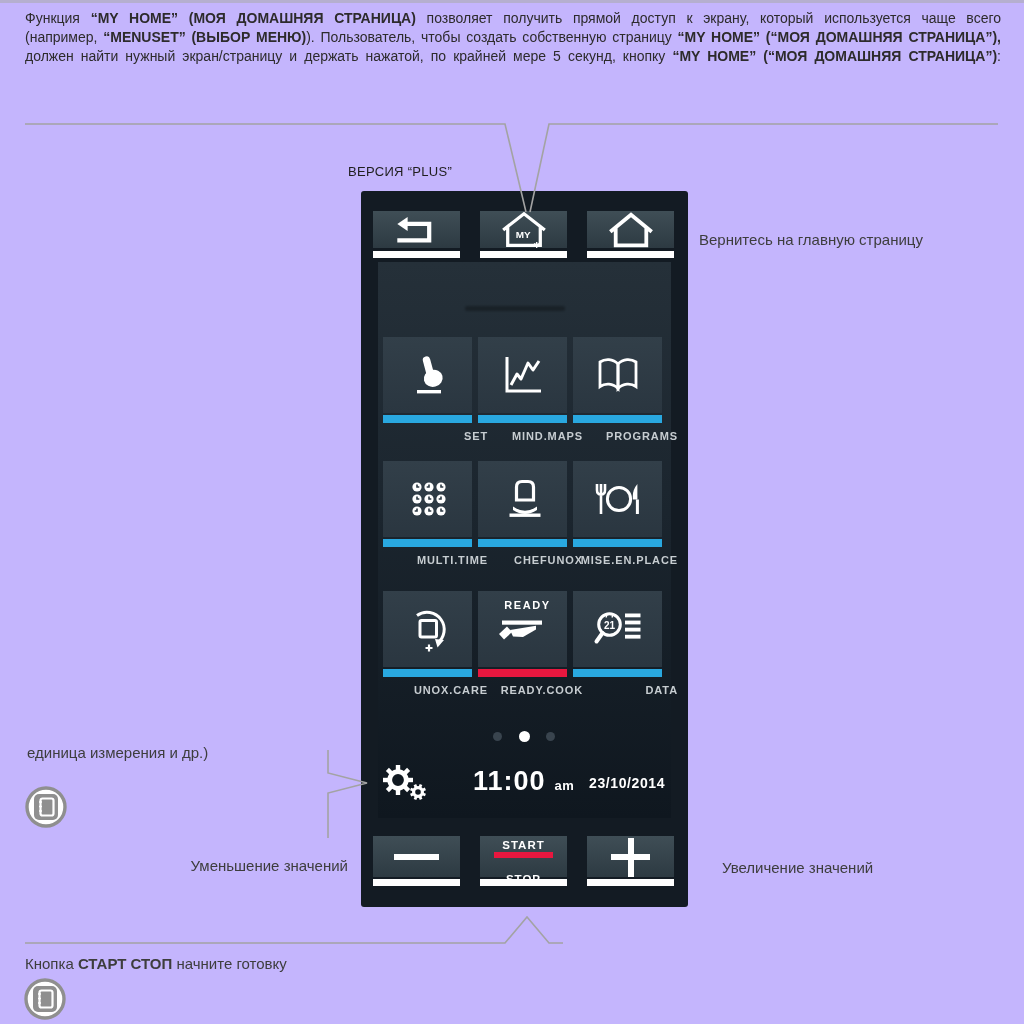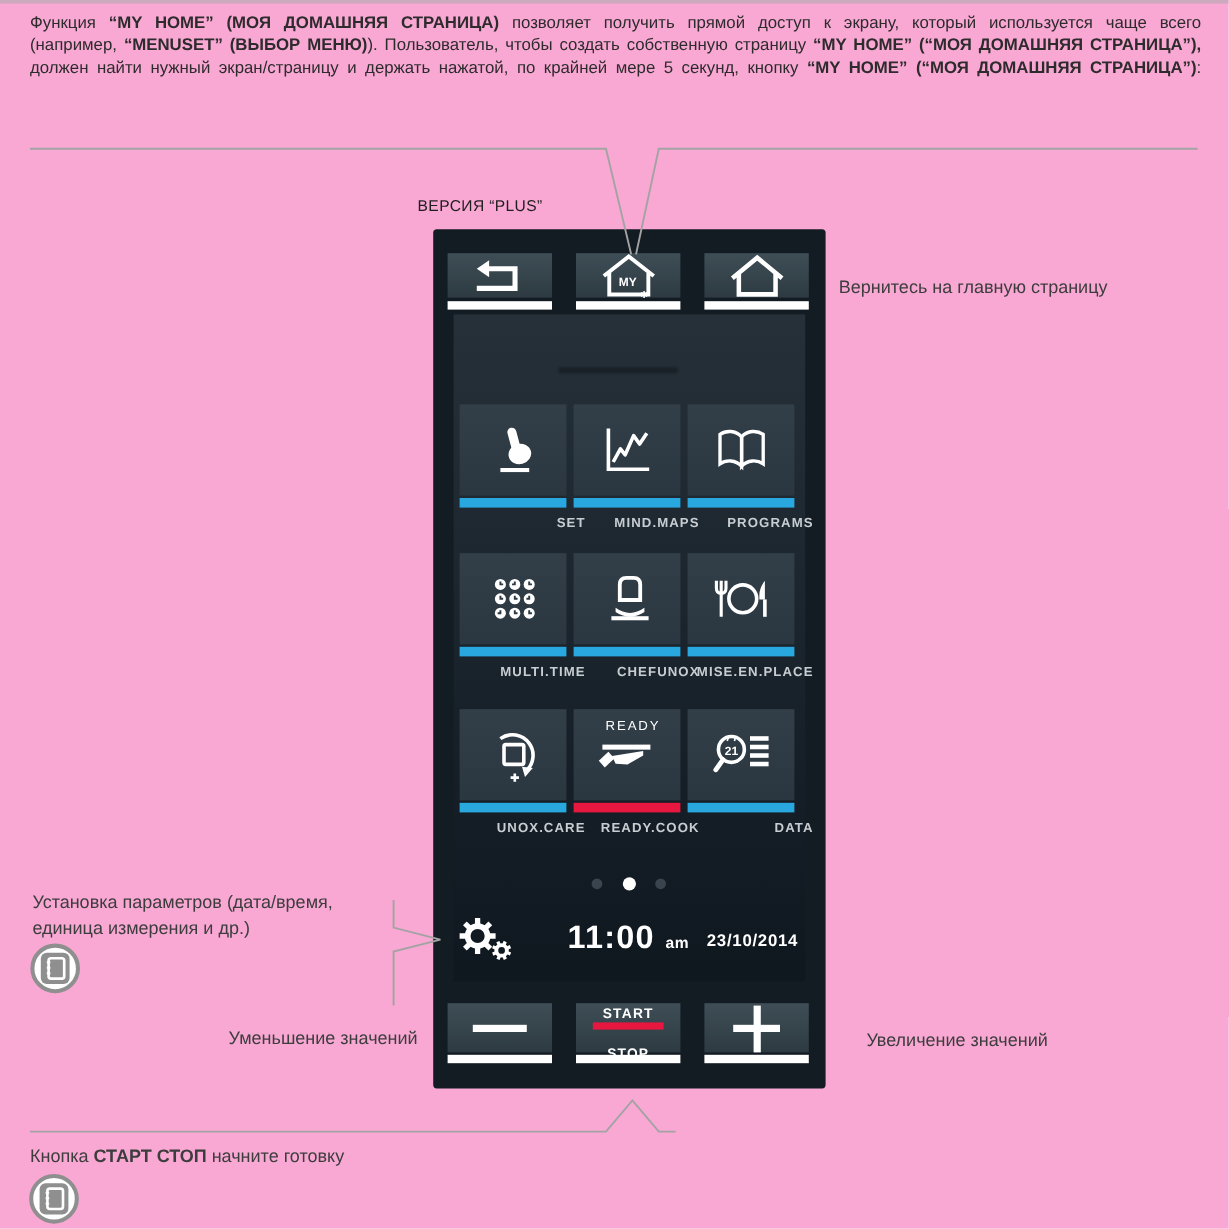--- a/index.html
+++ b/index.html
@@ -1,16 +1,16 @@
 <!DOCTYPE html>
 <html style="--cyan: #29a8e0; --red: #e8173f;"><head>
 <meta charset="utf-8">
 <style>
   html,body{margin:0;padding:0;background:#fff;}
-  #stage{position:relative;width:1024px;height:1024px;background:#f9a8d4;overflow:hidden;
+  #stage{position:relative;width:1024px;height:1024px;background:#c4b5fd;overflow:hidden;
          font-family:"Liberation Sans",sans-serif;}
   .b{font-weight:bold;}
 
   
   #topedge{position:absolute;left:0;top:0;width:1024px;height:3px;background:#a9a9a9;opacity:.55;}
 
   
   #intro{position:absolute;left:25px;top:9px;width:976px;color:#2d2b2c;font-size:14px;line-height:19px;}
   #intro .jline{text-align:justify;text-align-last:justify;white-space:normal;}
   #intro .lline{text-align:left;}
@@ -47,21 +47,21 @@
   .c0{left:22px;} .c1{left:117px;} .c2{left:212px;}
   .r0{top:146px;} .r1{top:270px;} .r2{top:400px;}
   .cell .tile{position:absolute;left:0;top:0;width:89px;height:76px;
               background:linear-gradient(#323f49,#2a3640);display:flex;align-items:center;justify-content:center;}
   .cell .bar{position:absolute;left:0;top:78px;width:89px;height:8px;background:var(--cyan,#29a8e0);}
   .cell .bar.red{background:var(--red,#e8173f);}
   .cell .tlabel{position:absolute;left:-16px;top:93px;width:121px;text-align:right;
                 color:#c7cdd1;font-size:11px;font-weight:bold;letter-spacing:.9px;}
 
   .rc-ready{position:absolute;left:0;top:8px;width:99px;text-align:center;color:#fff;
-            font-size:11px;font-weight:normal;letter-spacing:1.6px;}
+            font-size:11px;font-weight:bold;letter-spacing:1.6px;}
   .rc-svg{position:absolute;left:18px;top:26px;}
 
   .dot{position:absolute;border-radius:50%;background:#39444e;}
   #dot0{left:132px;top:541px;width:9px;height:9px;}
   #dot1{left:158px;top:540px;width:11px;height:11px;background:#fff;}
   #dot2{left:185px;top:541px;width:9px;height:9px;}
 
   #gear{position:absolute;left:20px;top:572px;}
   #time{position:absolute;left:112px;top:575px;color:#fff;font-size:27px;font-weight:600;letter-spacing:1px;}
   #time .mer{font-size:13px;font-weight:bold;letter-spacing:.5px;margin-left:9px;}
@@ -100,21 +100,20 @@
     <path d="M25,124 H505 L526,212"></path>
     <path d="M998,124 H549 L530,212"></path>
     <path d="M328,750 V773 L367,783 L328,793 V838"></path>
     <path d="M25,943 H505 L527,917 L549,943 H563"></path>
   </svg>
 
   <div id="version">ВЕРСИЯ “PLUS”</div>
 
   <div id="ann-main-home" class="ann">Вернитесь на главную страницу</div>
   <div id="ann-settings" class="ann">
-    <div>Установка параметров (дата/время,</div>
     <div>единица измерения и др.)</div>
   </div>
   <div id="ann-decrease" class="ann">Уменьшение значений</div>
   <div id="ann-increase" class="ann">Увеличение значений</div>
   <div id="ann-start" class="ann"><span>Кнопка </span><span class="b">СТАРТ СТОП</span><span> начните готовку</span></div>
 
   <svg class="booklet" style="left:24px;top:785px" width="44" height="44" viewBox="0 0 44 44">
     <circle cx="22" cy="22" r="19" fill="#fff" stroke="#8f8f8f" stroke-width="3.4"></circle>
     <rect x="10" y="9" width="24" height="26" rx="5" fill="#8f8f8f"></rect>
     <rect x="16.5" y="13.5" width="13" height="17" rx="2" fill="none" stroke="#fff" stroke-width="2.2"></rect>

